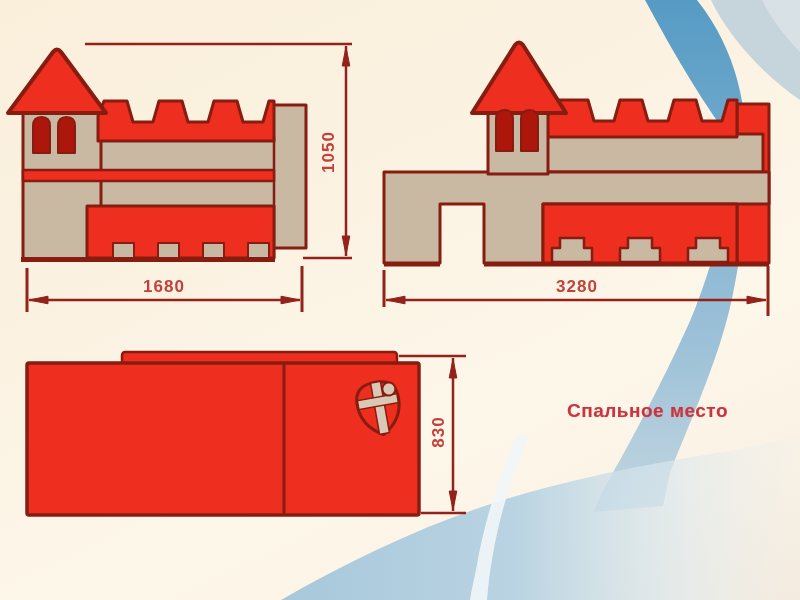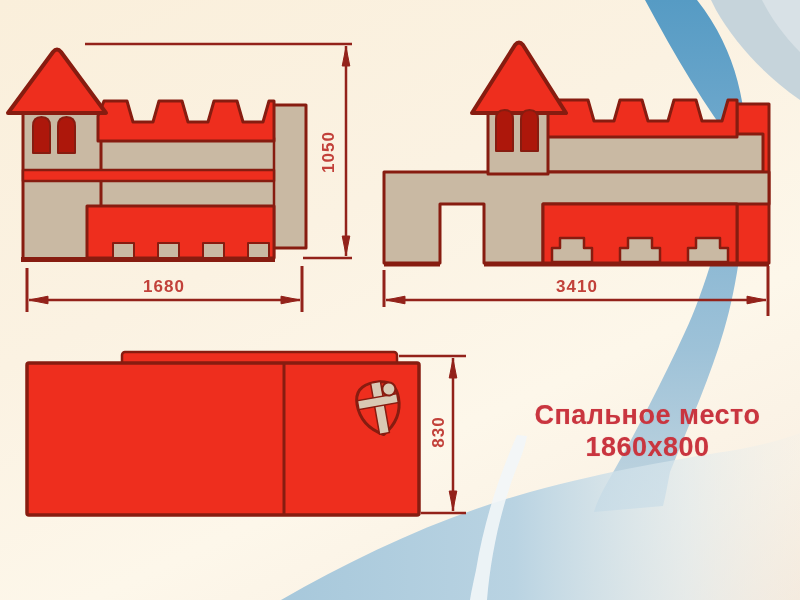--- a/index.html
+++ b/index.html
@@ -10,21 +10,21 @@
   }
   .stage svg{position:absolute;left:0;top:0;}
   .dim-label{
     position:absolute;text-align:center;
     font-weight:bold;font-size:17px;letter-spacing:1px;
     color:#c2413a;
   }
   .dim-label.vert{transform:rotate(-90deg);}
   .title-label{
     position:absolute;left:500px;width:295px;text-align:center;
-    font-weight:bold;font-size:27px;letter-spacing:.5px;color:#c9353f;
+    font-weight:bold;font-size:19px;letter-spacing:.5px;color:#c9353f;
     text-shadow:0 0 1px rgba(201,53,63,.35);
   }
 </style>
 </head>
 <body>
 
 <div class="stage">
 
   <svg width="800" height="600" viewBox="0 0 800 600">
     <defs>
@@ -146,21 +146,20 @@
       <line x1="453" y1="358" x2="453" y2="511" stroke-width="2.5"></line>
       <polygon points="453,359 449.2,378 456.8,378"></polygon>
       <polygon points="453,510 449.2,491 456.8,491"></polygon>
     </g>
   </svg>
 
   <span class="dim-label" style="left:134px;top:277px;width:60px;">1680</span>
 
   <span class="dim-label vert" style="left:299px;top:142px;width:60px;">1050</span>
 
-  <span class="dim-label" style="left:547px;top:277px;width:60px;">3410</span>
+  <span class="dim-label" style="left:547px;top:277px;width:60px;">3280</span>
 
   <span class="dim-label vert" style="left:409px;top:422px;width:60px;">830</span>
 
   <span class="title-label" style="top:400px;">Спальное место</span>
 
-  <span class="title-label" style="top:432px;">1860x800</span>
 
 </div>
 
 </body></html>

